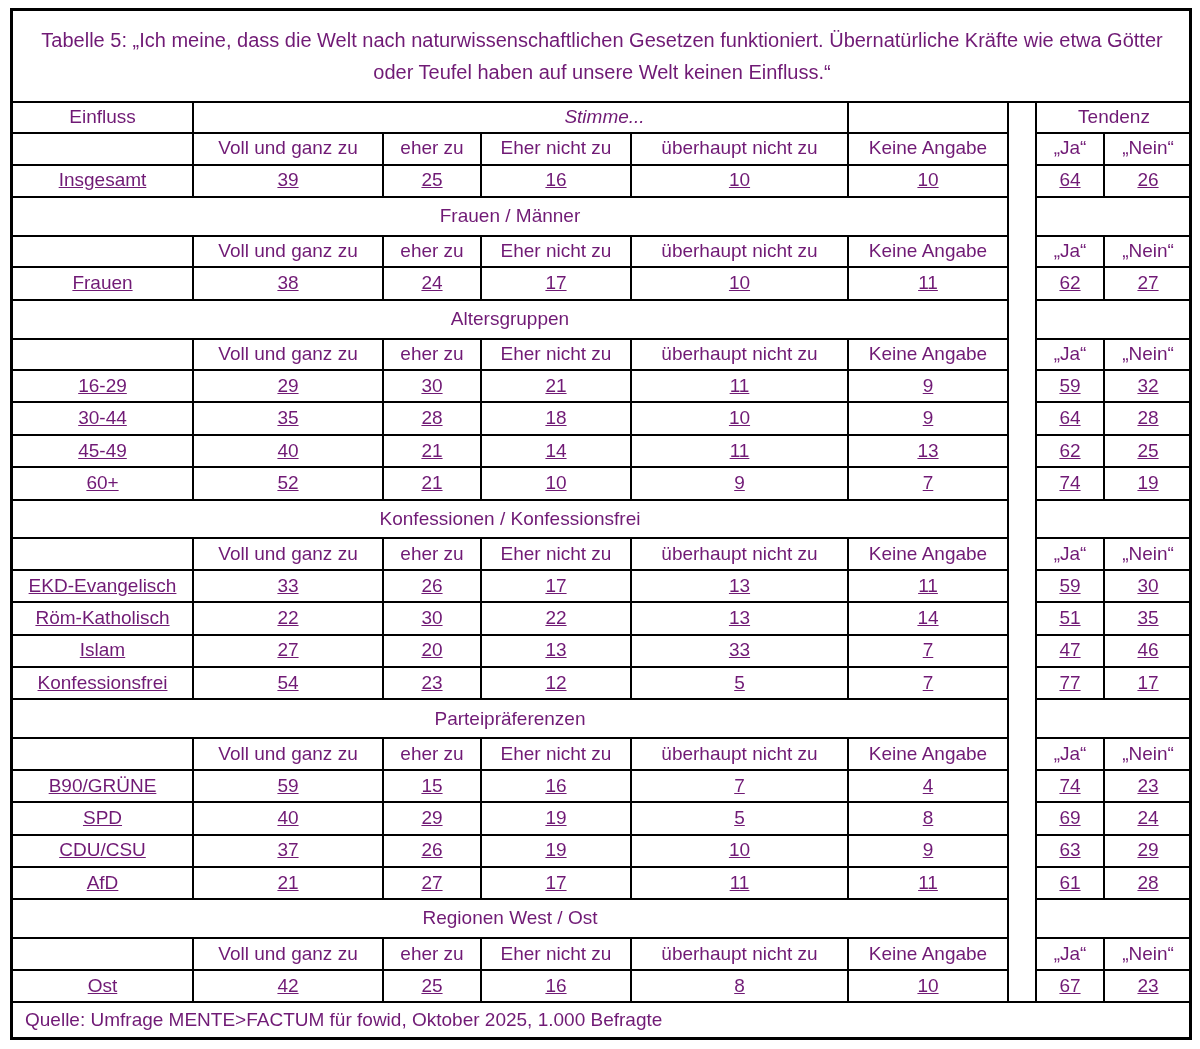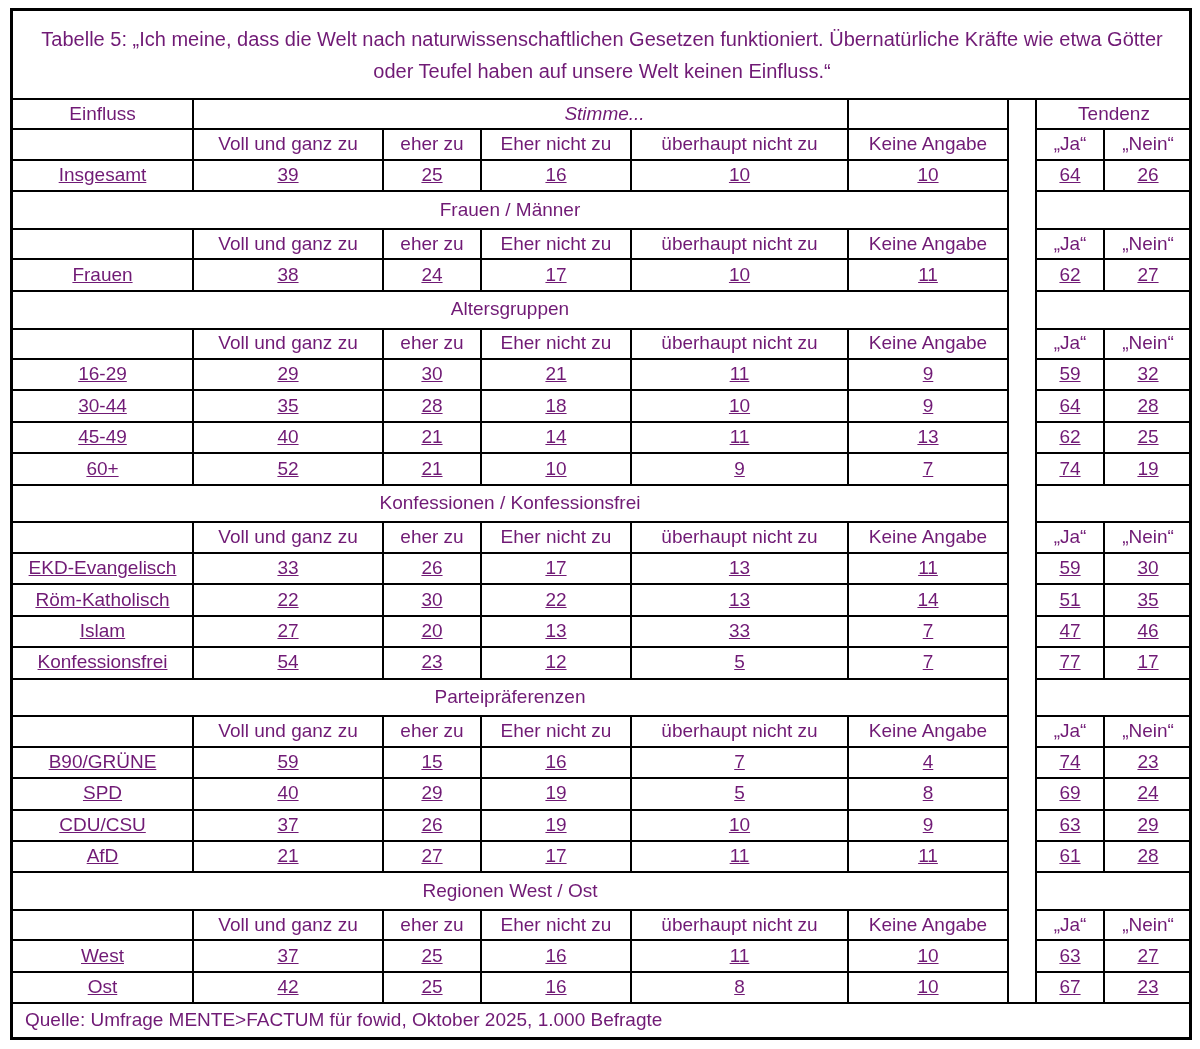--- a/index.html
+++ b/index.html
@@ -338,31 +338,20 @@
             <td>Voll und ganz zu</td>
             <td>eher zu</td>
             <td>Eher nicht zu</td>
             <td>überhaupt nicht zu</td>
             <td>Keine Angabe</td>
             <td class="gap"></td>
             <td>„Ja“</td>
             <td>„Nein“</td>
           </tr>
           <tr class="data-row">
-            <td class="label-cell">West</td>
-            <td>37</td>
-            <td>25</td>
-            <td>16</td>
-            <td>11</td>
-            <td>10</td>
-            <td class="gap"></td>
-            <td>63</td>
-            <td>27</td>
-          </tr>
-          <tr class="data-row">
             <td class="label-cell">Ost</td>
             <td>42</td>
             <td>25</td>
             <td>16</td>
             <td>8</td>
             <td>10</td>
             <td class="gap"></td>
             <td>67</td>
             <td>23</td>
           </tr>

